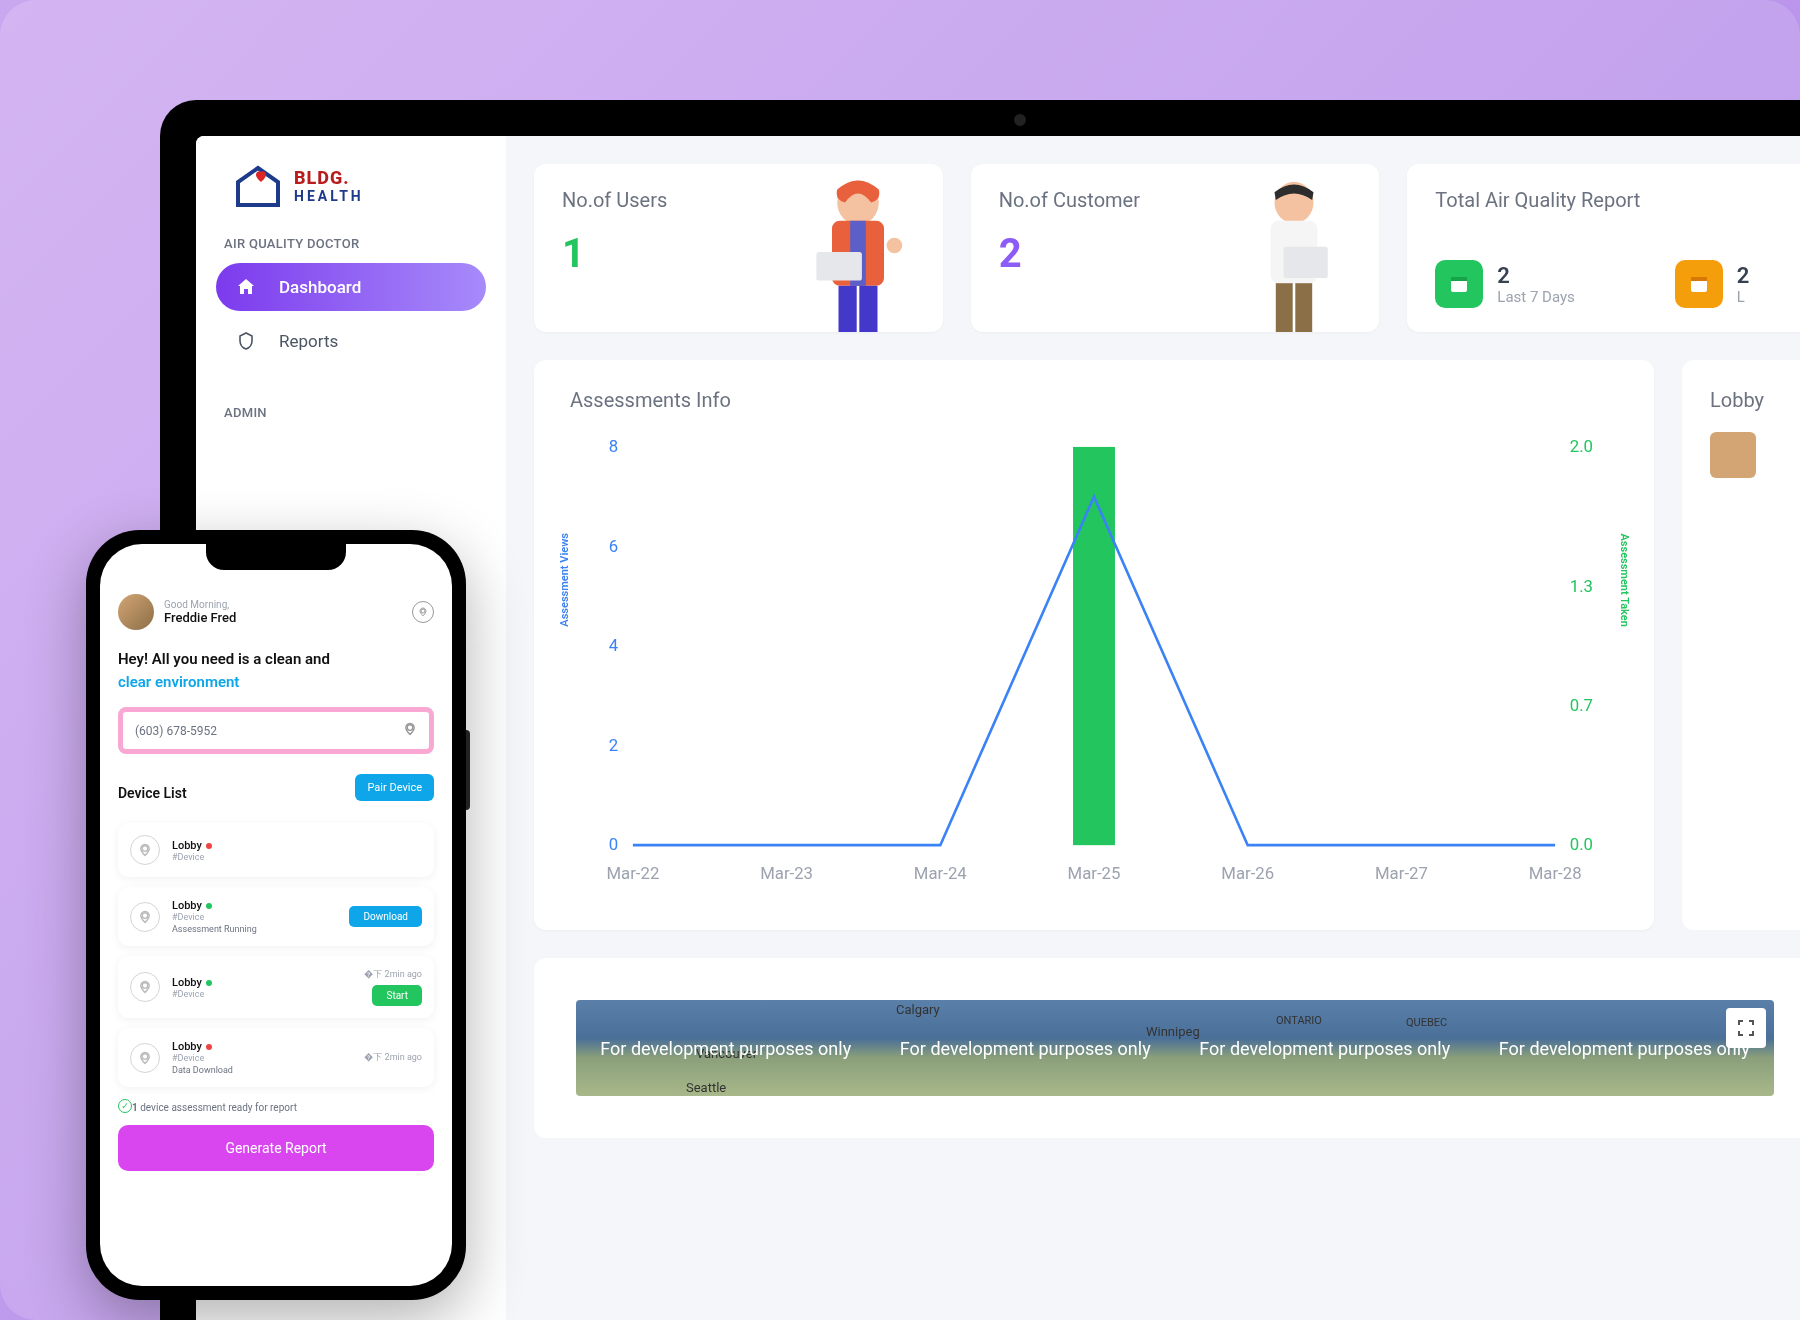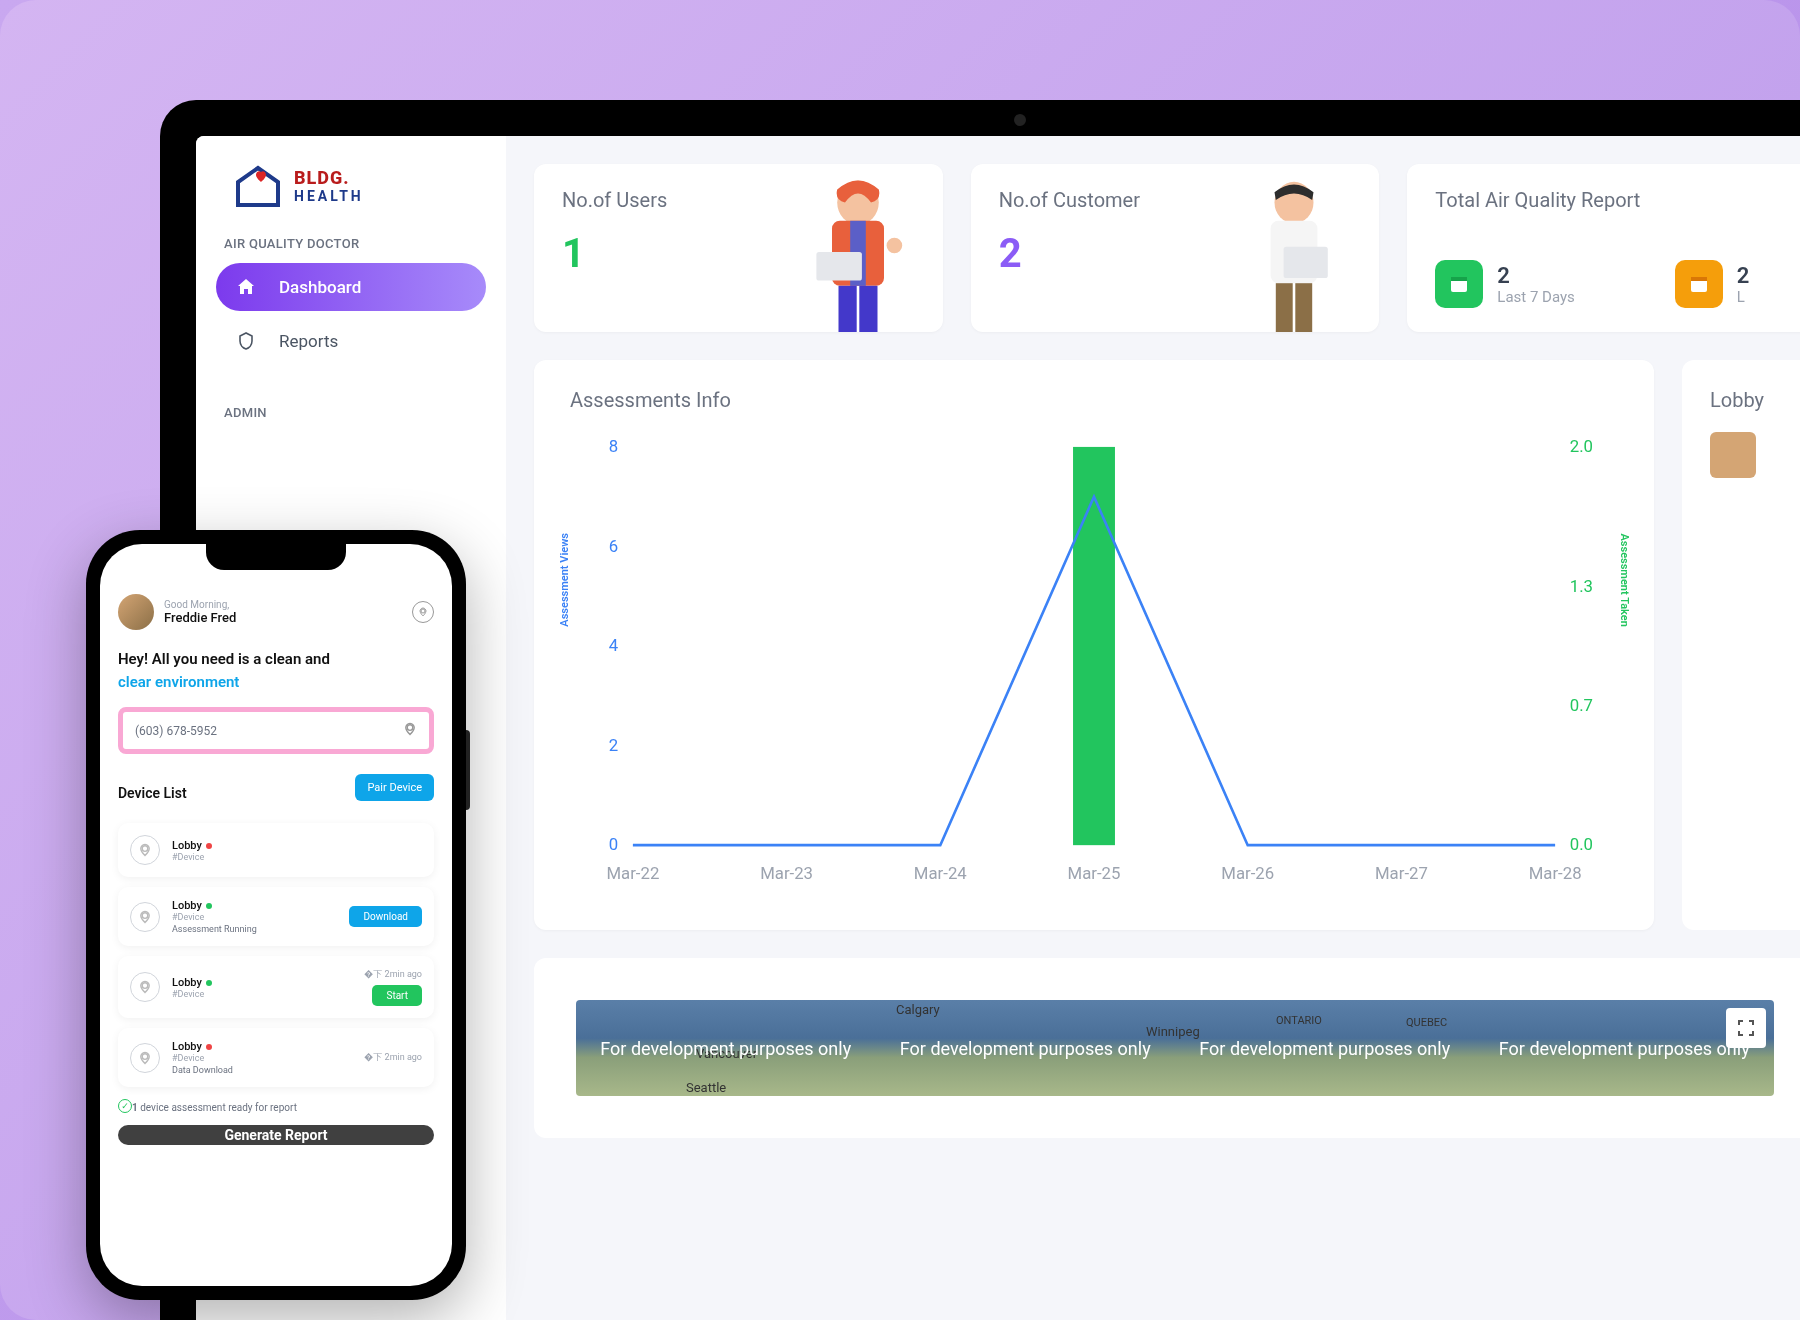--- a/index.html
+++ b/index.html
@@ -81,21 +81,21 @@
 .dev-sub{font-size:9px;color:#9ca3af}
 .dev-status{font-size:9px;color:#6b7280;margin-top:2px}
 .dev-right{display:flex;flex-direction:column;align-items:flex-end;gap:4px}
 .dev-time{font-size:9px;color:#9ca3af}
 .dev-btn{font-size:10px;padding:5px 14px;border-radius:5px;border:none;color:#fff}
 .dev-btn.blue{background:#0ea5e9}
 .dev-btn.green{background:#22c55e}
 .ready-msg{font-size:10px;color:#6b7280;display:flex;align-items:flex-end;gap:0;margin:12px 0}
 .ready-msg .check{width:14px;height:14px;border:1.5px solid #22c55e;border-radius:50%;position:relative}
 .ready-msg .check::after{content:"✓";position:absolute;inset:0;color:#22c55e;font-size:9px;text-align:center;line-height:12px}
-.gen-btn{width:100%;background:#404040;color:#fff;font-size:14px;padding:2px;border:none;border-radius:10px;font-weight:700}
+.gen-btn{width:100%;background:#d946ef;color:#fff;font-size:14px;padding:15px;border:none;border-radius:10px;font-weight:400}
 </style>
 </head>
 <body>
 
 <div class="stage">
 
 <div class="laptop">
   <div class="notch"></div>
   <div class="screen">
 

